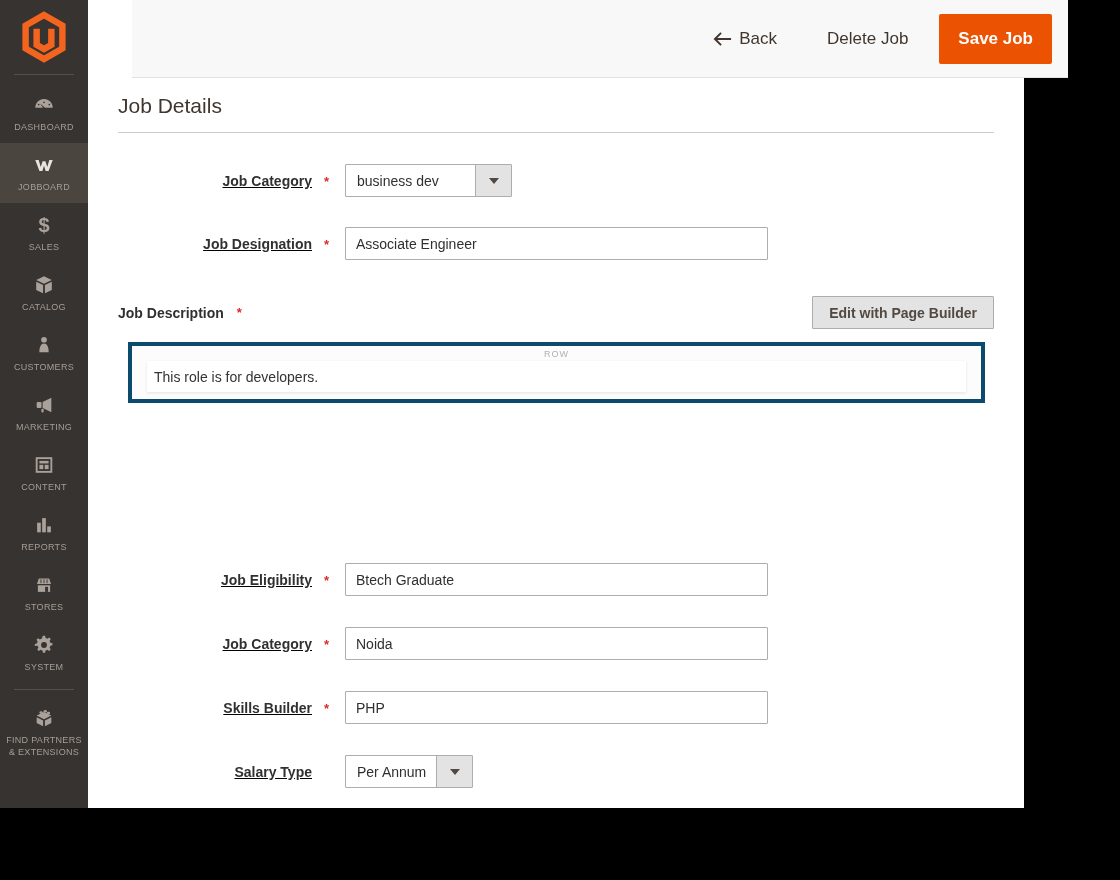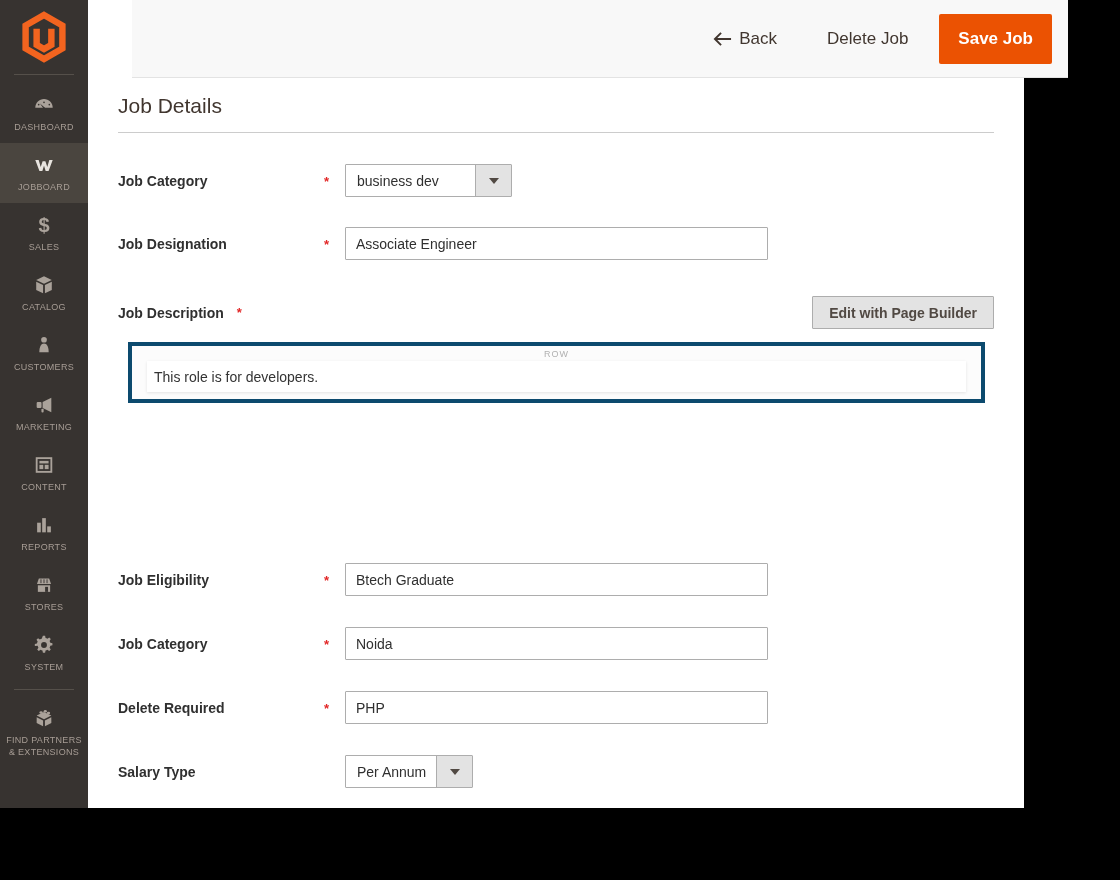--- a/index.html
+++ b/index.html
@@ -55,21 +55,21 @@
 
   
   .content {
     position:absolute; top:78px; left:88px; width:936px; height:730px;
     background:#fff; padding:16px 30px 0;
   }
   h1.page-title { font-size:21px; font-weight:400; color:#41362f; margin-bottom:14px; }
   .title-rule { height:1px; background:#ccc; margin-bottom:31px; }
 
   .form-row { display:flex; align-items:center; }
-  .label-cell { width:194px; text-align:left; }
+  .label-cell { width:194px; text-align:right;text-decoration:underline; }
   .field-label { font-size:14px; font-weight:600; color:#303030; }
   .req-cell { width:33px; padding-left:12px; }
   .req { color:#e22626; font-size:13px; font-weight:600; }
 
   .text-input {
     width:423px; height:33px; border:1px solid #adadad; border-radius:1px;
     padding:0 10px; font-family:inherit; font-size:14px; color:#303030;
     background:#fff;
   }
   .select {
@@ -311,21 +311,21 @@
       <input class="text-input" type="text" value="Btech Graduate" style="">
     </div>
 
     <div class="form-row mb-inputs">
       <div class="label-cell"><span class="field-label">Job Category</span></div>
       <div class="req-cell"><span class="req">*</span></div>
       <input class="text-input" type="text" value="Noida" style="">
     </div>
 
     <div class="form-row mb-inputs">
-      <div class="label-cell"><span class="field-label">Delete Required</span></div>
+      <div class="label-cell"><span class="field-label">Skills Builder</span></div>
       <div class="req-cell"><span class="req">*</span></div>
       <input class="text-input" type="text" value="PHP" style="">
     </div>
 
     <div class="form-row">
       <div class="label-cell"><span class="field-label">Salary Type</span></div>
       <div class="req-cell"></div>
       <div class="select w-salary">
         <span class="select-value">Per Annum</span>
         <span class="select-arrow">

